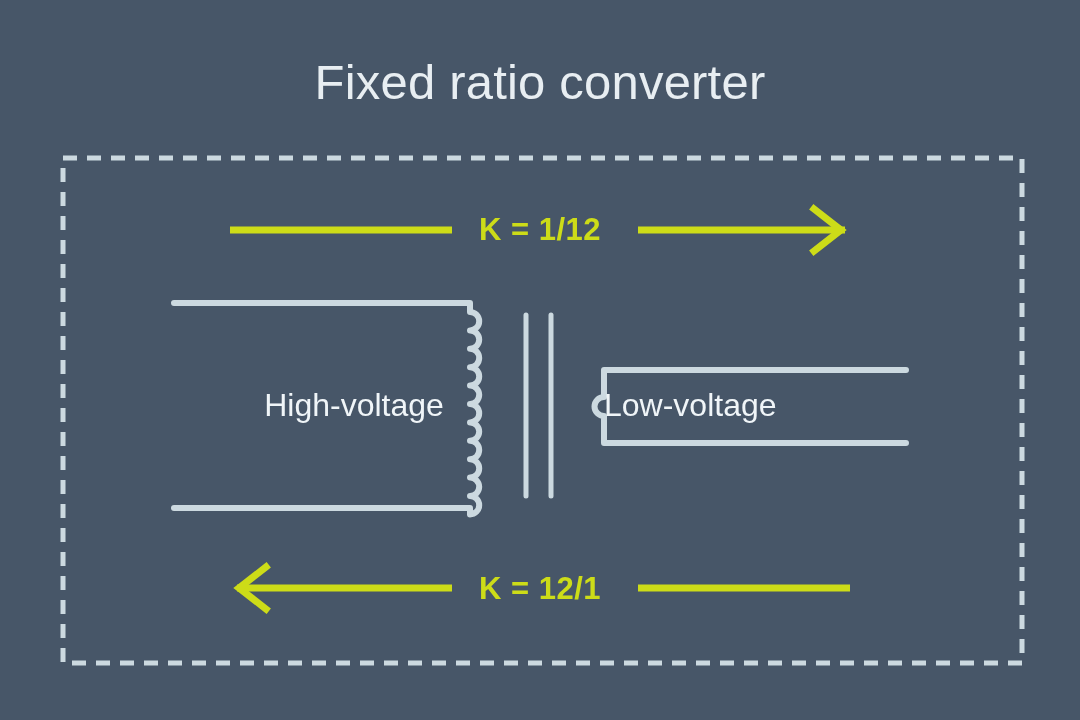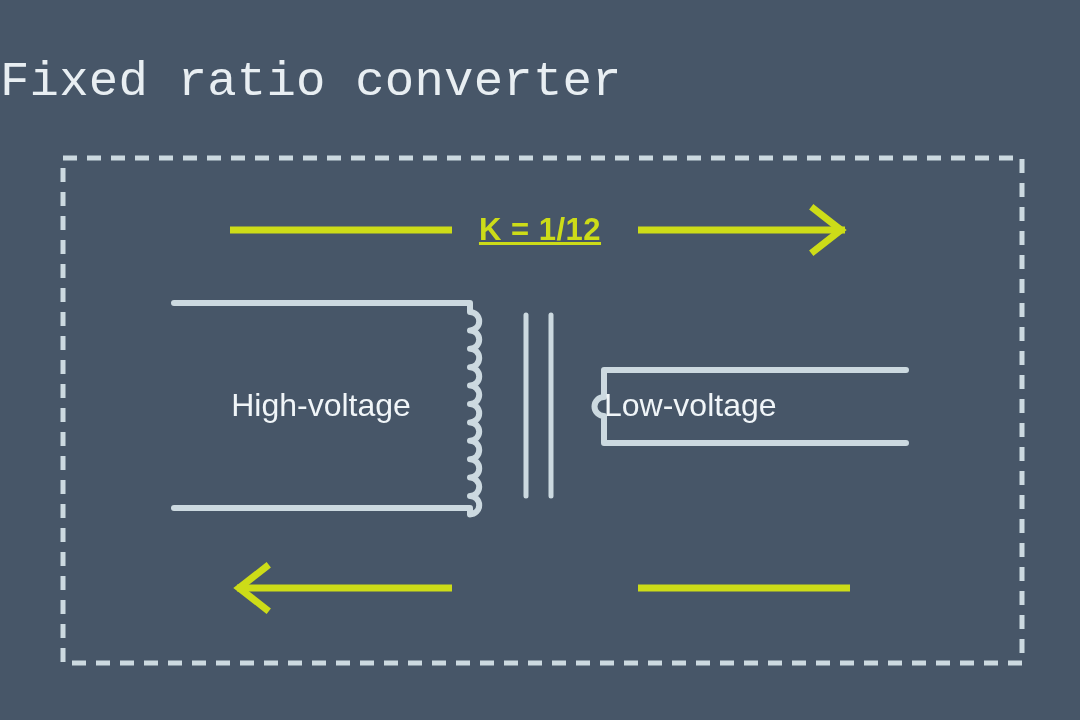--- a/index.html
+++ b/index.html
@@ -29,55 +29,55 @@
   }
   .txt {
     position: absolute;
     white-space: nowrap;
     line-height: 1;
   }
   #diagram-title {
     left: 0;
     top: 58px;
     width: 1080px;
+    text-align: center;
     font-size: 49px;
     font-weight: 400;
     color: #e8eef2;
     letter-spacing: 0.2px;
-    font-family: Liberation Mono, monospace;
   }
   .winding-label {
     font-size: 32px;
     font-weight: 400;
     color: #f0f5f8;
   }
   #label-high-voltage {
     left: 0;
     top: 389px;
     width: 642px;
     text-align: center;
+    padding-left: 33px;
   }
   #label-low-voltage {
     left: 604px;
     top: 389px;
     width: 302px;
     text-align: left;
   }
   .ratio-label {
     font-size: 31px;
     font-weight: bold;
     color: #cddc18;
     letter-spacing: 0.5px;
   }
   #label-ratio-top {
     left: 0;
     top: 214px;
     width: 1080px;
     text-align: center;
-    text-decoration: underline;
   }
   #label-ratio-bottom {
     left: 0;
     top: 573px;
     width: 1080px;
     text-align: center;
   }
 </style>
 </head>
 <body>
@@ -133,18 +133,19 @@
                a 9.5 9.5 0 1 0 0 19
                L 604 443
                L 906 443"></path>
     </g>
   </svg>
 
   <div class="txt" id="diagram-title">Fixed ratio converter</div>
 
   <div class="txt ratio-label" id="label-ratio-top">K = 1/12</div>
 
+  <div class="txt ratio-label" id="label-ratio-bottom">K = 12/1</div>
 
   <div class="txt winding-label" id="label-high-voltage">High-voltage</div>
 
   <div class="txt winding-label" id="label-low-voltage">Low-voltage</div>
 
 </div>
 
 </body></html>

